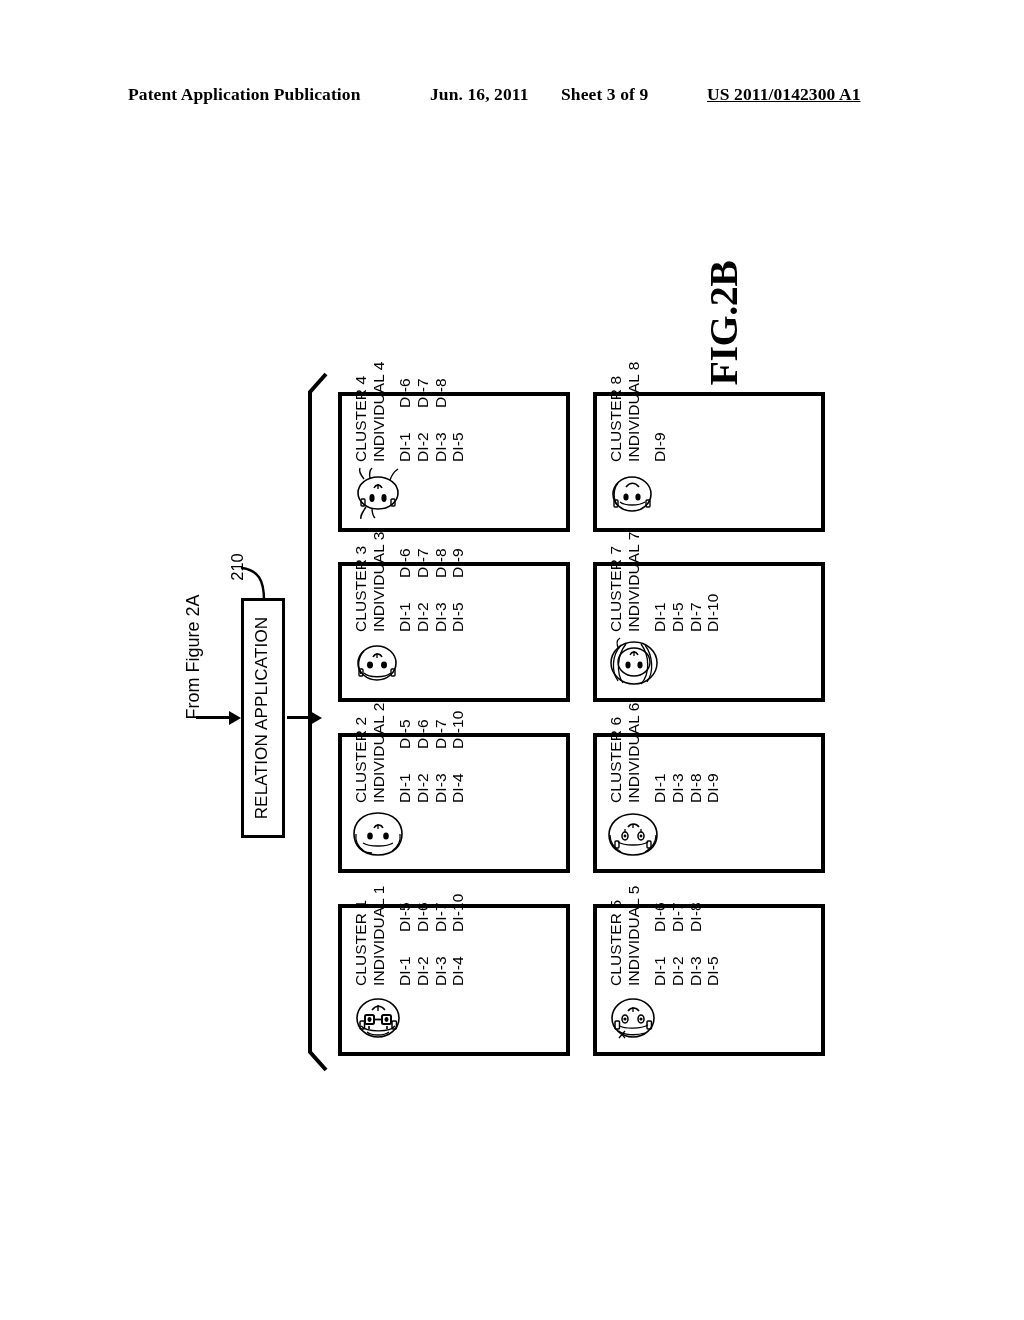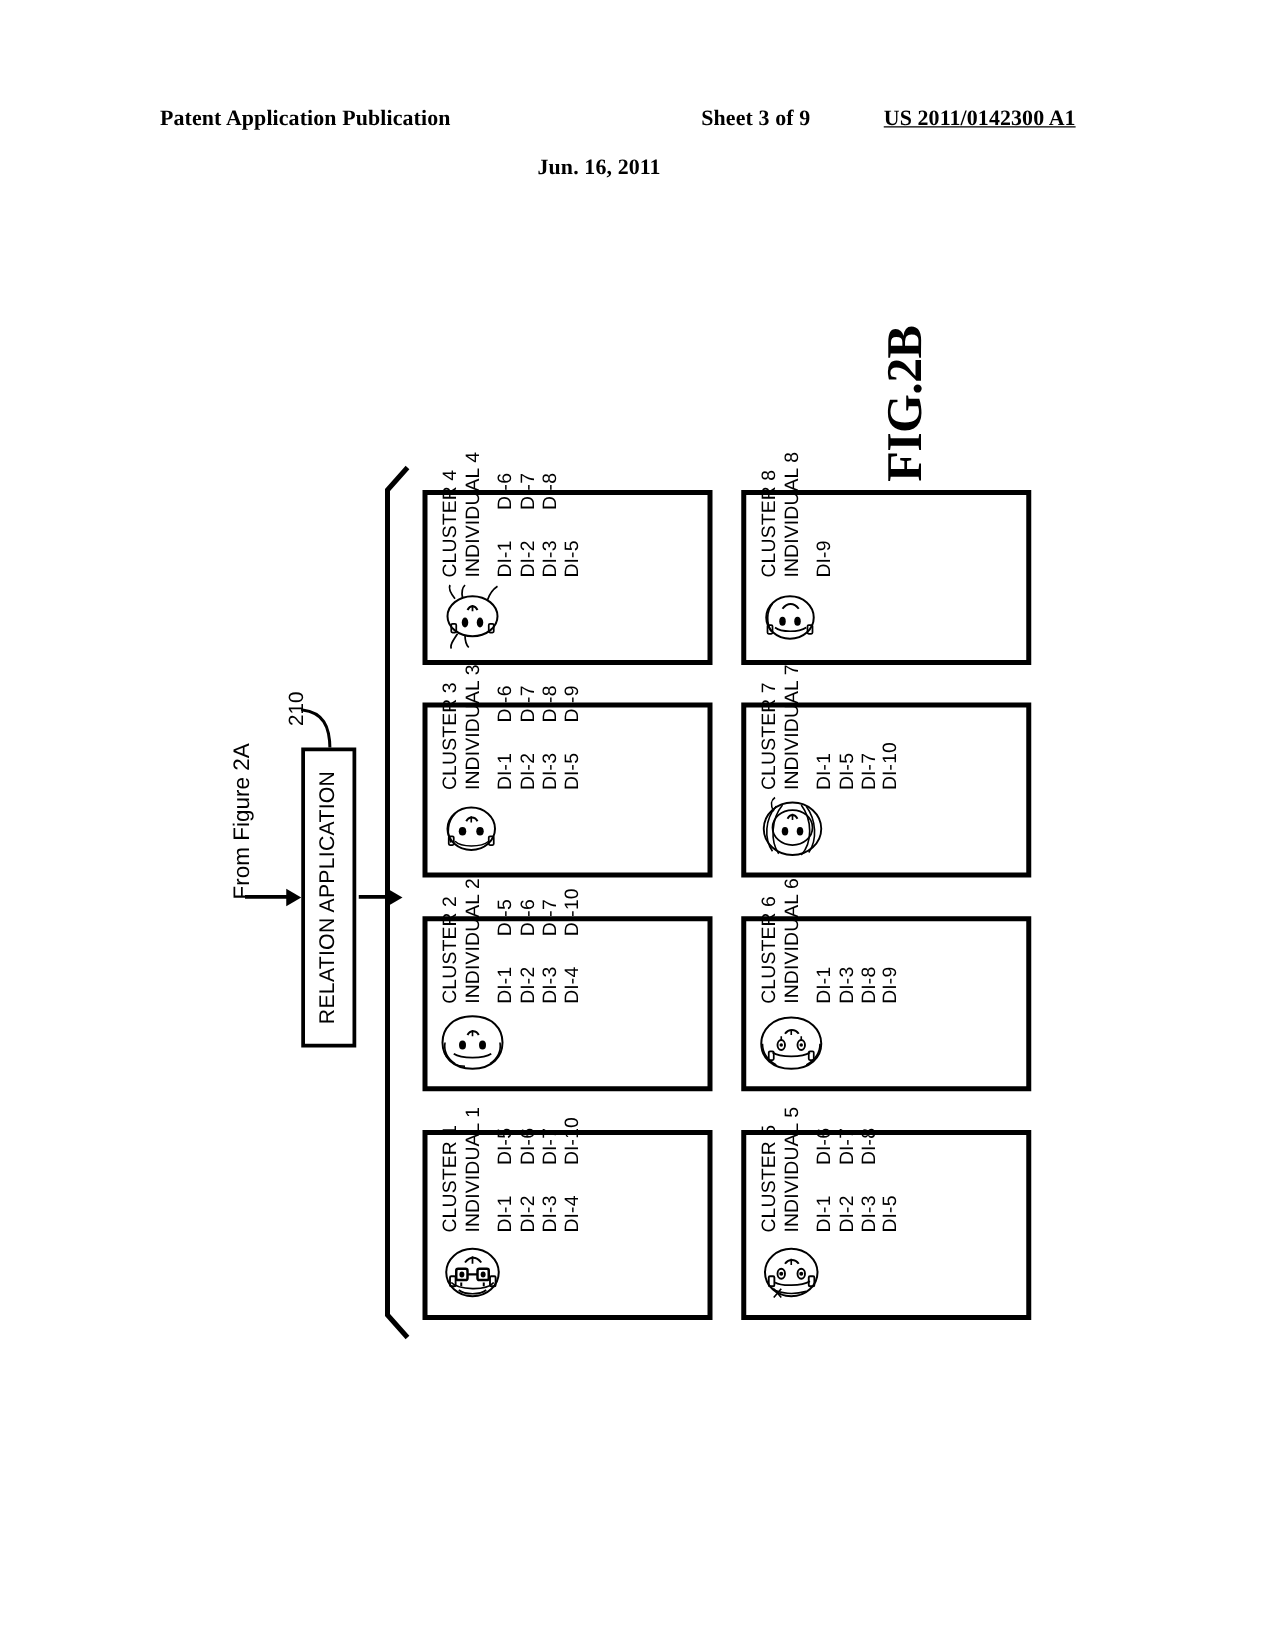--- a/index.html
+++ b/index.html
@@ -31,21 +31,20 @@
   }
   #patent-header .hdr-pub {
     position: absolute;
     left: 128px;
     top: 0;
   }
   #patent-header .hdr-date {
     position: absolute;
     left: 430px;
     top: 0;
-    margin-top: 39px;
   }
   #patent-header .hdr-sheet {
     position: absolute;
     left: 561px;
     top: 0;
   }
   #patent-header .hdr-num {
     position: absolute;
     left: 707px;
     top: 0;

